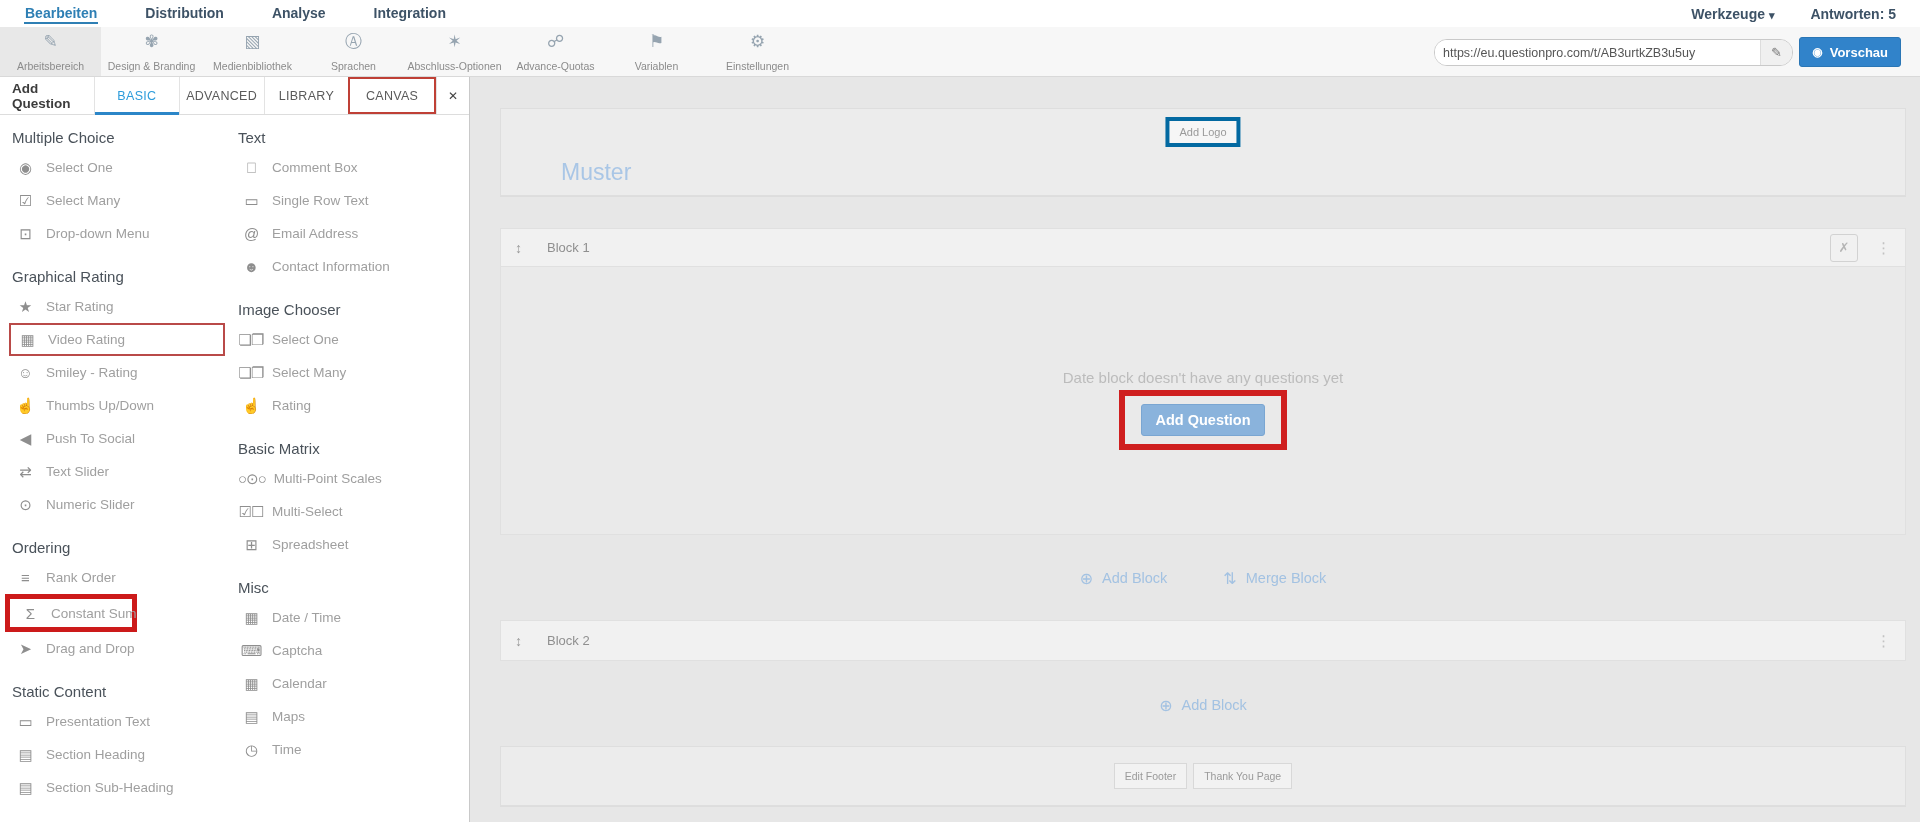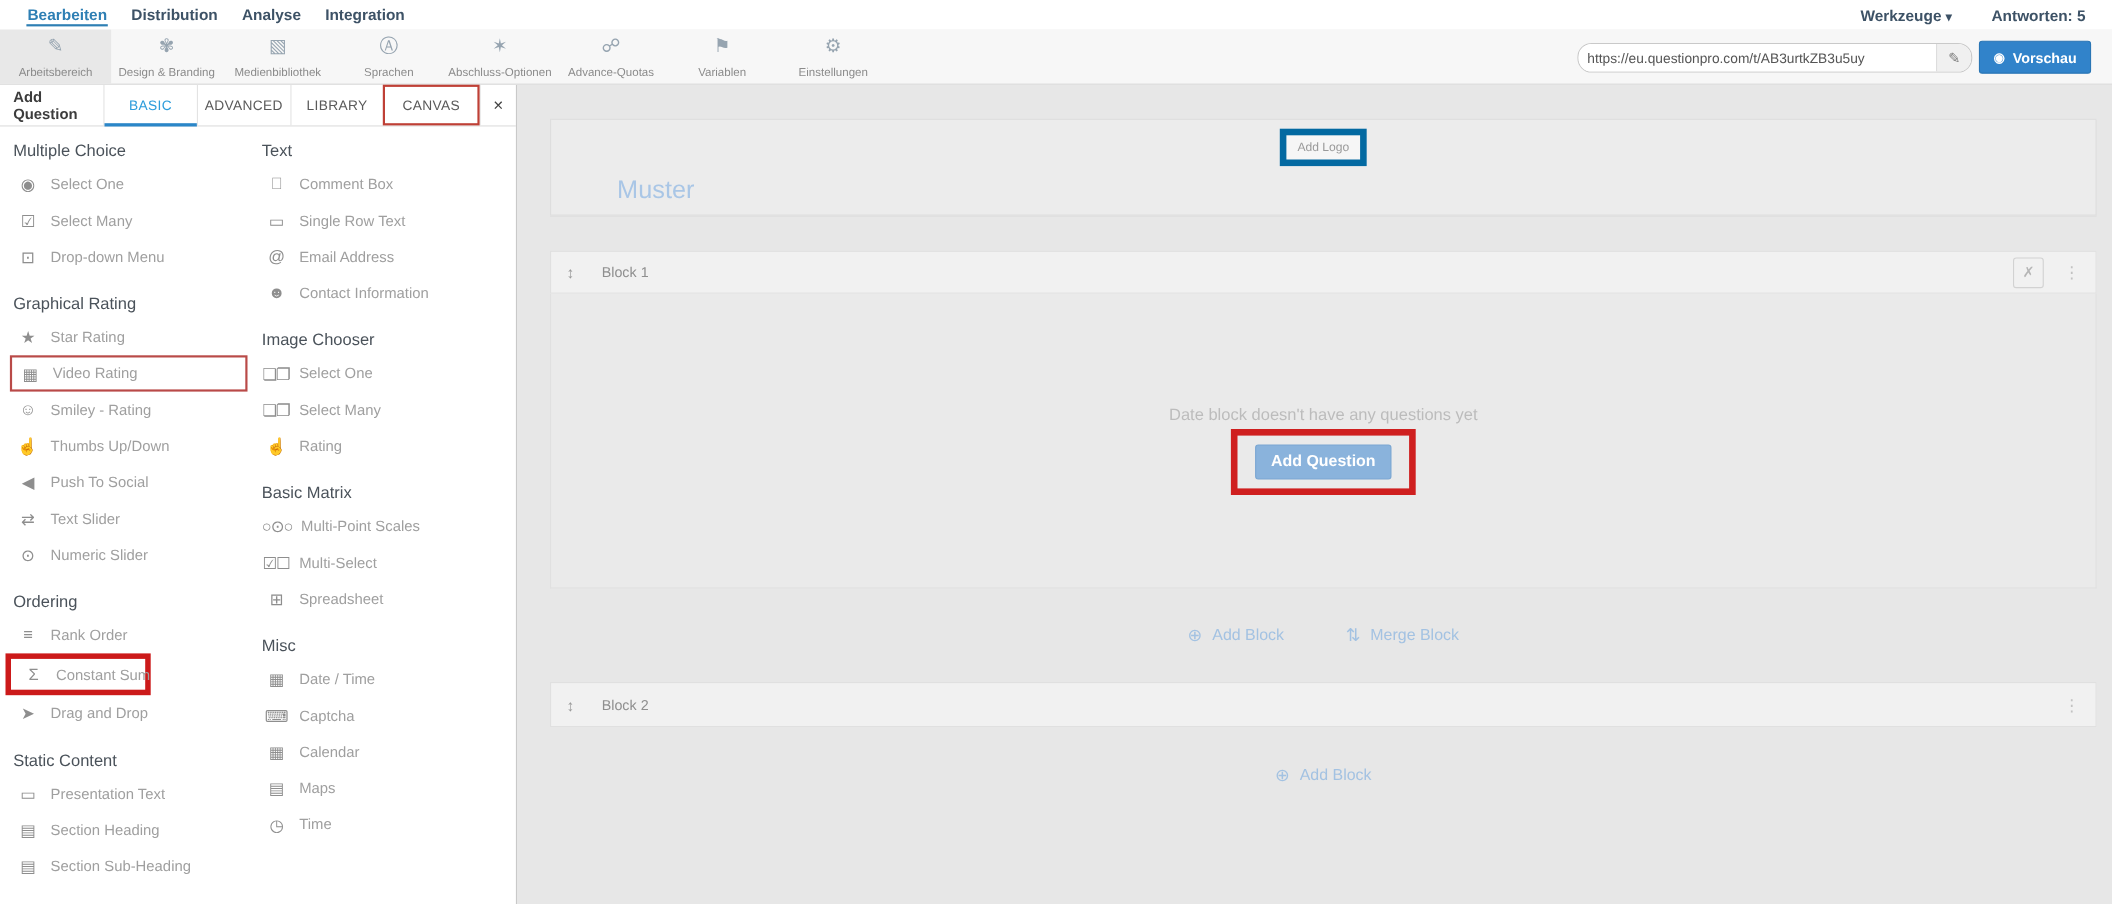--- a/index.html
+++ b/index.html
@@ -6,21 +6,21 @@
   html,body { margin:0; padding:0; }
   body {
     width:1920px; height:822px; overflow:hidden;
     font-family:"Liberation Sans", sans-serif;
     background:#e7e7e7; color:#333;
   }
 
   
   .topnav {
     height:27px; background:#ffffff; display:flex; align-items:center;
-    padding:0 24px; gap:20px;
+    padding:0 24px; gap:46px;
   }
   .nav-tab {
     font-size:14px; font-weight:bold; color:#3d5266; cursor:pointer;
     padding:3px 1px 2px; border-bottom:2px solid transparent; line-height:1;
   }
   .nav-tab.active { color:#2e7fb4; border-bottom-color:#2e7fb4; }
   .topnav-right { margin-left:auto; display:flex; align-items:center; gap:36px; }
   .tools-menu { font-size:14px; font-weight:bold; color:#3d5266; cursor:pointer; }
   .tools-menu .caret { font-size:11px; color:#3d5266; }
   .responses { font-size:14px; font-weight:bold; color:#3d5266; }
@@ -104,21 +104,21 @@
   }
 
   
   .canvas { flex:1; padding:0 14px 0 30px; background:#e7e7e7; }
   .card {
     background:#ececec; border:1px solid #dedede; box-shadow:0 1px 0 rgba(0,0,0,0.04);
   }
   .header-card { margin-top:31px; height:88px; position:relative; }
   .add-logo {
     position:absolute; top:8px; left:50%; transform:translateX(-50%);
-    background:#f6f6f6; border:6px solid #0369a1; color:#9a9a9a;
+    background:#f6f6f6; border:4px solid #0369a1; color:#9a9a9a;
     font-size:11px; padding:5px 10px; cursor:pointer;
   }
   .survey-title {
     position:absolute; left:60px; top:50px; font-size:23px; color:#a9c6e6; cursor:pointer;
   }
   .block { margin-top:32px; }
   .block-head {
     height:39px; background:#f1f1f1; border:1px solid #e0e0e0;
     display:flex; align-items:center; padding:0 14px;
   }
@@ -441,15 +441,19 @@
       </span>
     </div>
 
     <div class="blockrow addblock2">
       <div class="linkbtn">
         <span class="li">⊕</span>
         <span>Add Block</span>
       </div>
     </div>
 
+    <div class="card footer-card">
+      <div class="footer-btn">Edit Footer</div>
+      <div class="footer-btn">Thank You Page</div>
+    </div>
 
   </div>
 </div>
 
 </body></html>

